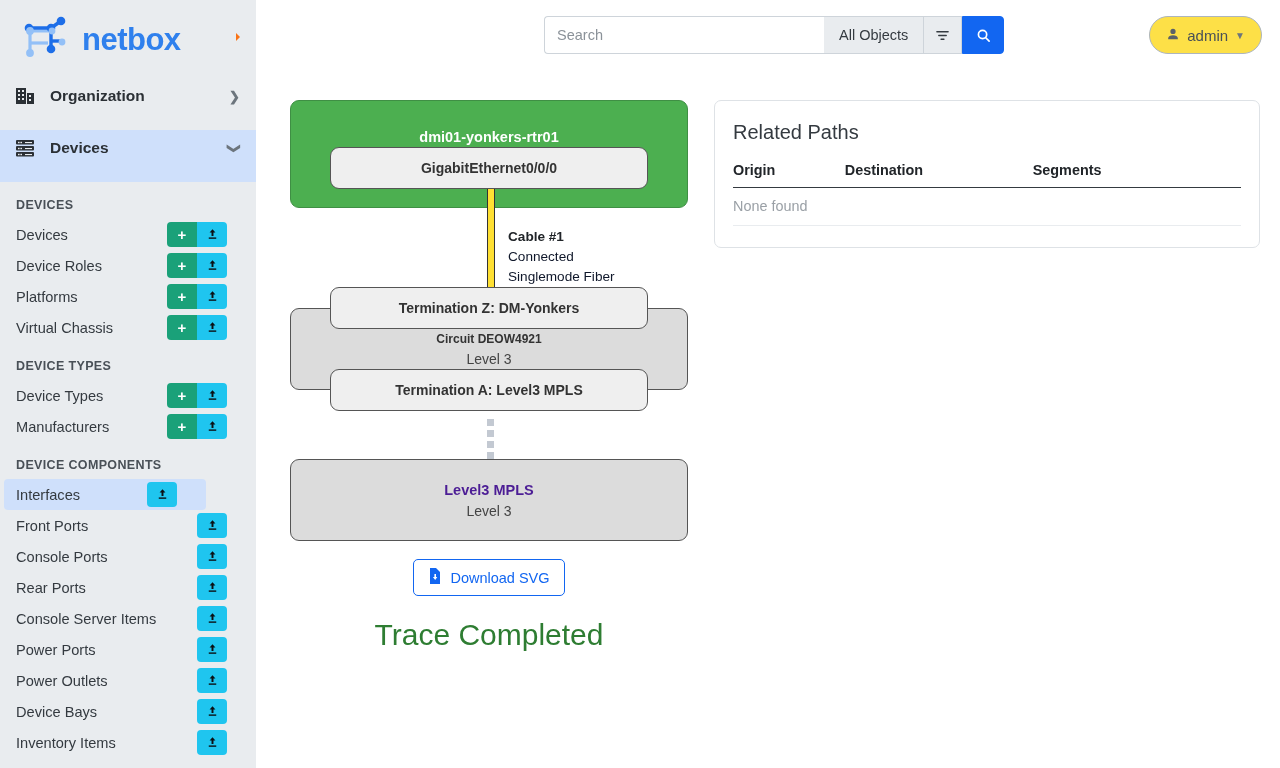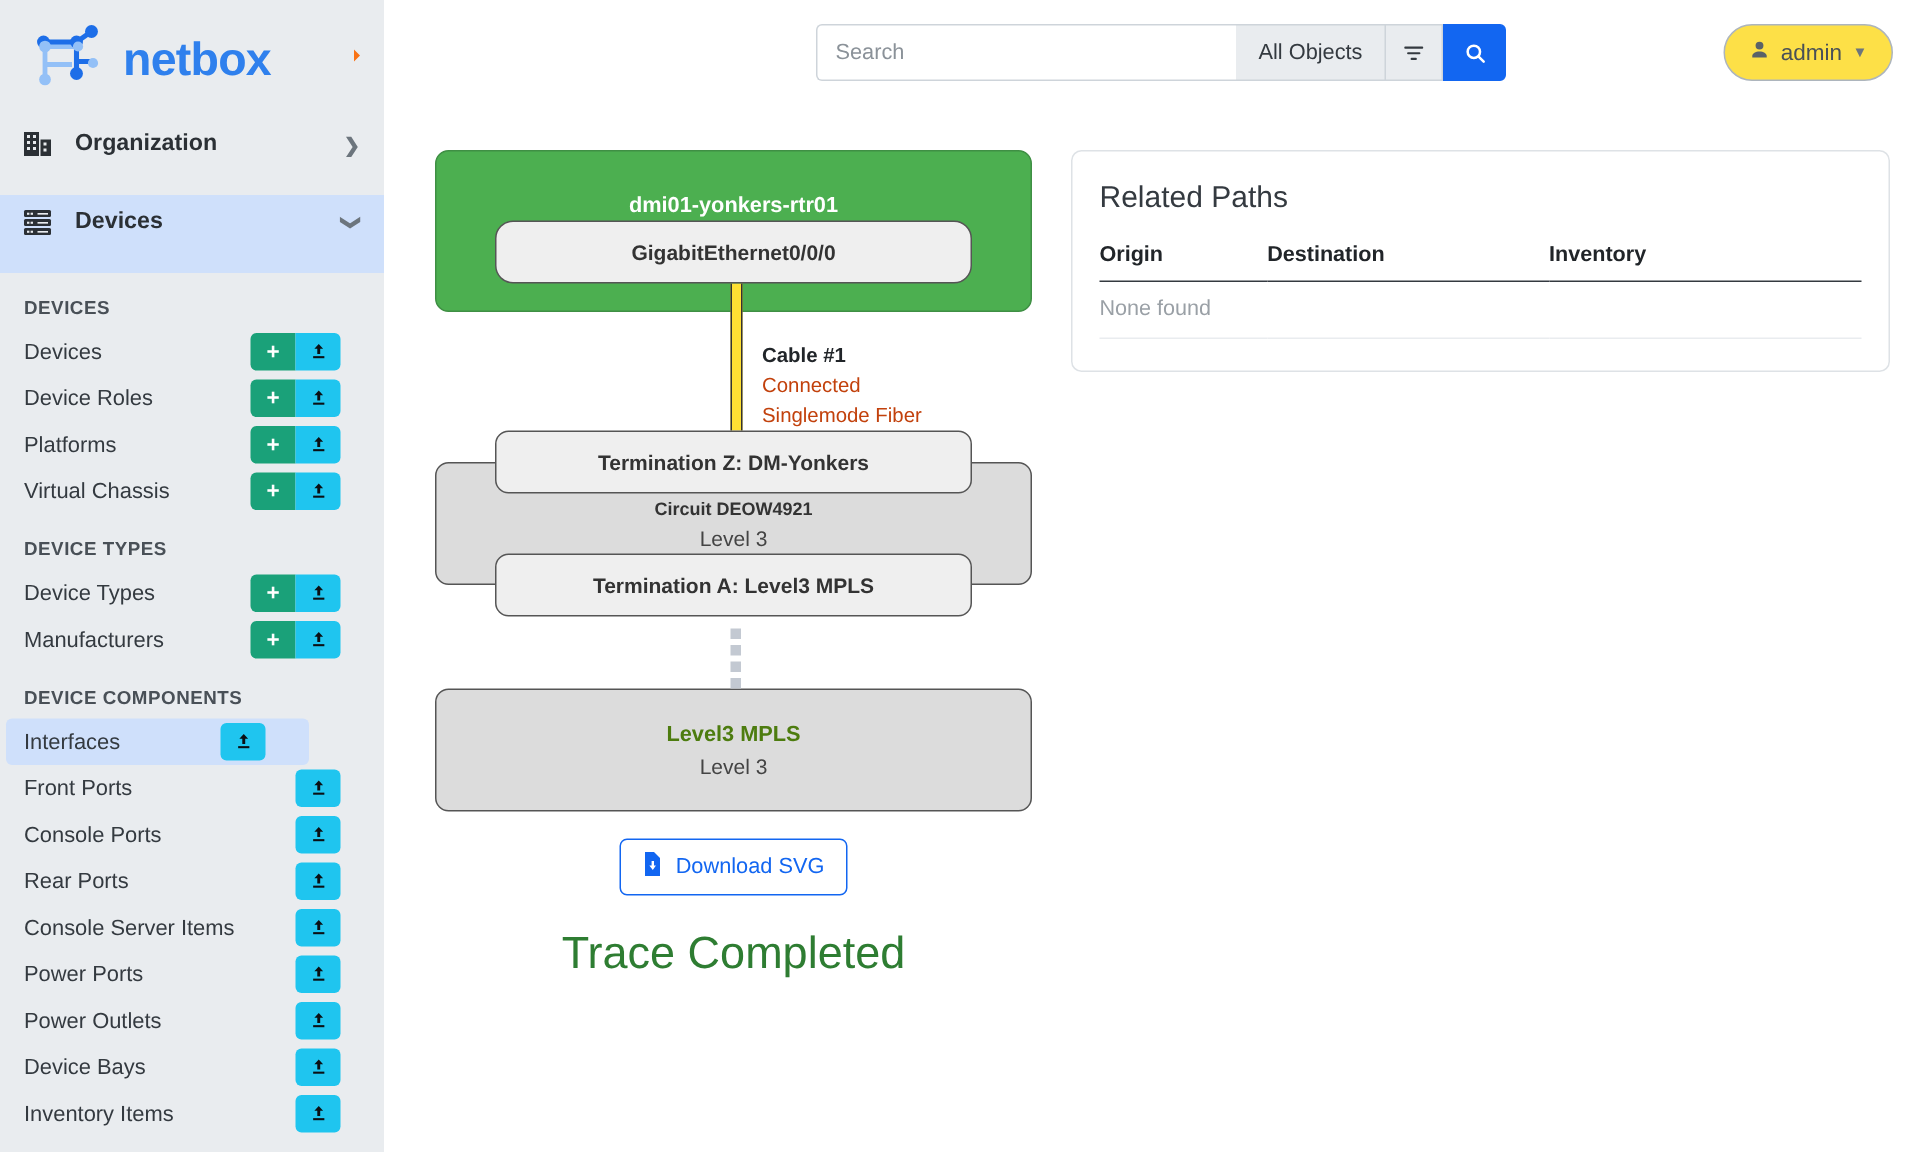--- a/index.html
+++ b/index.html
@@ -139,32 +139,32 @@
     position: relative; z-index: 1;
   }
   .node-circuit .c1 { font-size: 12px; font-weight: 700; color: #333; }
   .node-circuit .c2 { font-size: 14px; color: #444; }
 
   .node-provider {
     background: #dcdcdc; border: 1px solid #555; border-radius: 9px;
     height: 82px; display: flex; flex-direction: column;
     align-items: center; justify-content: center; gap: 5px;
   }
-  .node-provider .p1 { font-size: 14.5px; font-weight: 700; color: #4d7c0f; }
+  .node-provider .p1 { font-size: 14.5px; font-weight: 700; color: #4c1d95; }
   .node-provider .p2 { font-size: 14px; color: #444; }
 
   
   .cable-seg { position: relative; height: 98px; }
   .cable-line {
     position: absolute; left: 197px; top: 0; width: 8px; height: 98px;
     background: #ffe033; border-left: 1px solid #333; border-right: 1px solid #333;
   }
   .cable-info { position: absolute; left: 218px; top: 38px; }
   .cable-info .ci1 { font-size: 13.6px; font-weight: 700; color: #212529; line-height: 20px; }
-  .cable-info .ci2, .cable-info .ci3 { font-size: 13.6px; color: #c2410c; line-height: 20px; }
+  .cable-info .ci2, .cable-info .ci3 { font-size: 13.6px; color: #0f172a; line-height: 20px; }
 
   
   .dots { height: 48px; position: relative; }
   .dots i {
     position: absolute; left: 197px; width: 7px; height: 7px;
     background: #c3c9d2; display: block;
   }
 
   .dl-wrap { text-align: center; padding: 18px 0 0; }
   .dl-btn {
@@ -495,21 +495,21 @@
 
       <div class="trace-col">
         <div class="trace">
 
           <div class="node-device">
             <div class="n1">dmi01-yonkers-rtr01</div>
             <div class="n2">Cisco ISR 1111-8P</div>
             <div class="n3">DM-Yonkers / Comms closet</div>
           </div>
 
-          <div class="node-term" style="margin-top:-61px;border-radius:12px;">
+          <div class="node-term" style="margin-top:-61px;">
             <span>GigabitEthernet0/0/0</span>
           </div>
 
           <div class="cable-seg">
             <div class="cable-line"></div>
             <div class="cable-info">
               <div class="ci1">Cable #1</div>
               <div class="ci2">Connected</div>
               <div class="ci3">Singlemode Fiber</div>
             </div>
@@ -556,21 +556,21 @@
         </div>
       </div>
 
       <div class="card">
         <div class="card-title">Related Paths</div>
         <table class="paths">
           <thead>
             <tr>
               <th style="width:22%">Origin</th>
               <th style="width:37%">Destination</th>
-              <th>Inventory</th>
+              <th>Segments</th>
             </tr>
           </thead>
           <tbody id="paths-body">
               <tr>
                 <td colspan="3">None found</td>
               </tr>
             </tbody>
         </table>
       </div>
 

